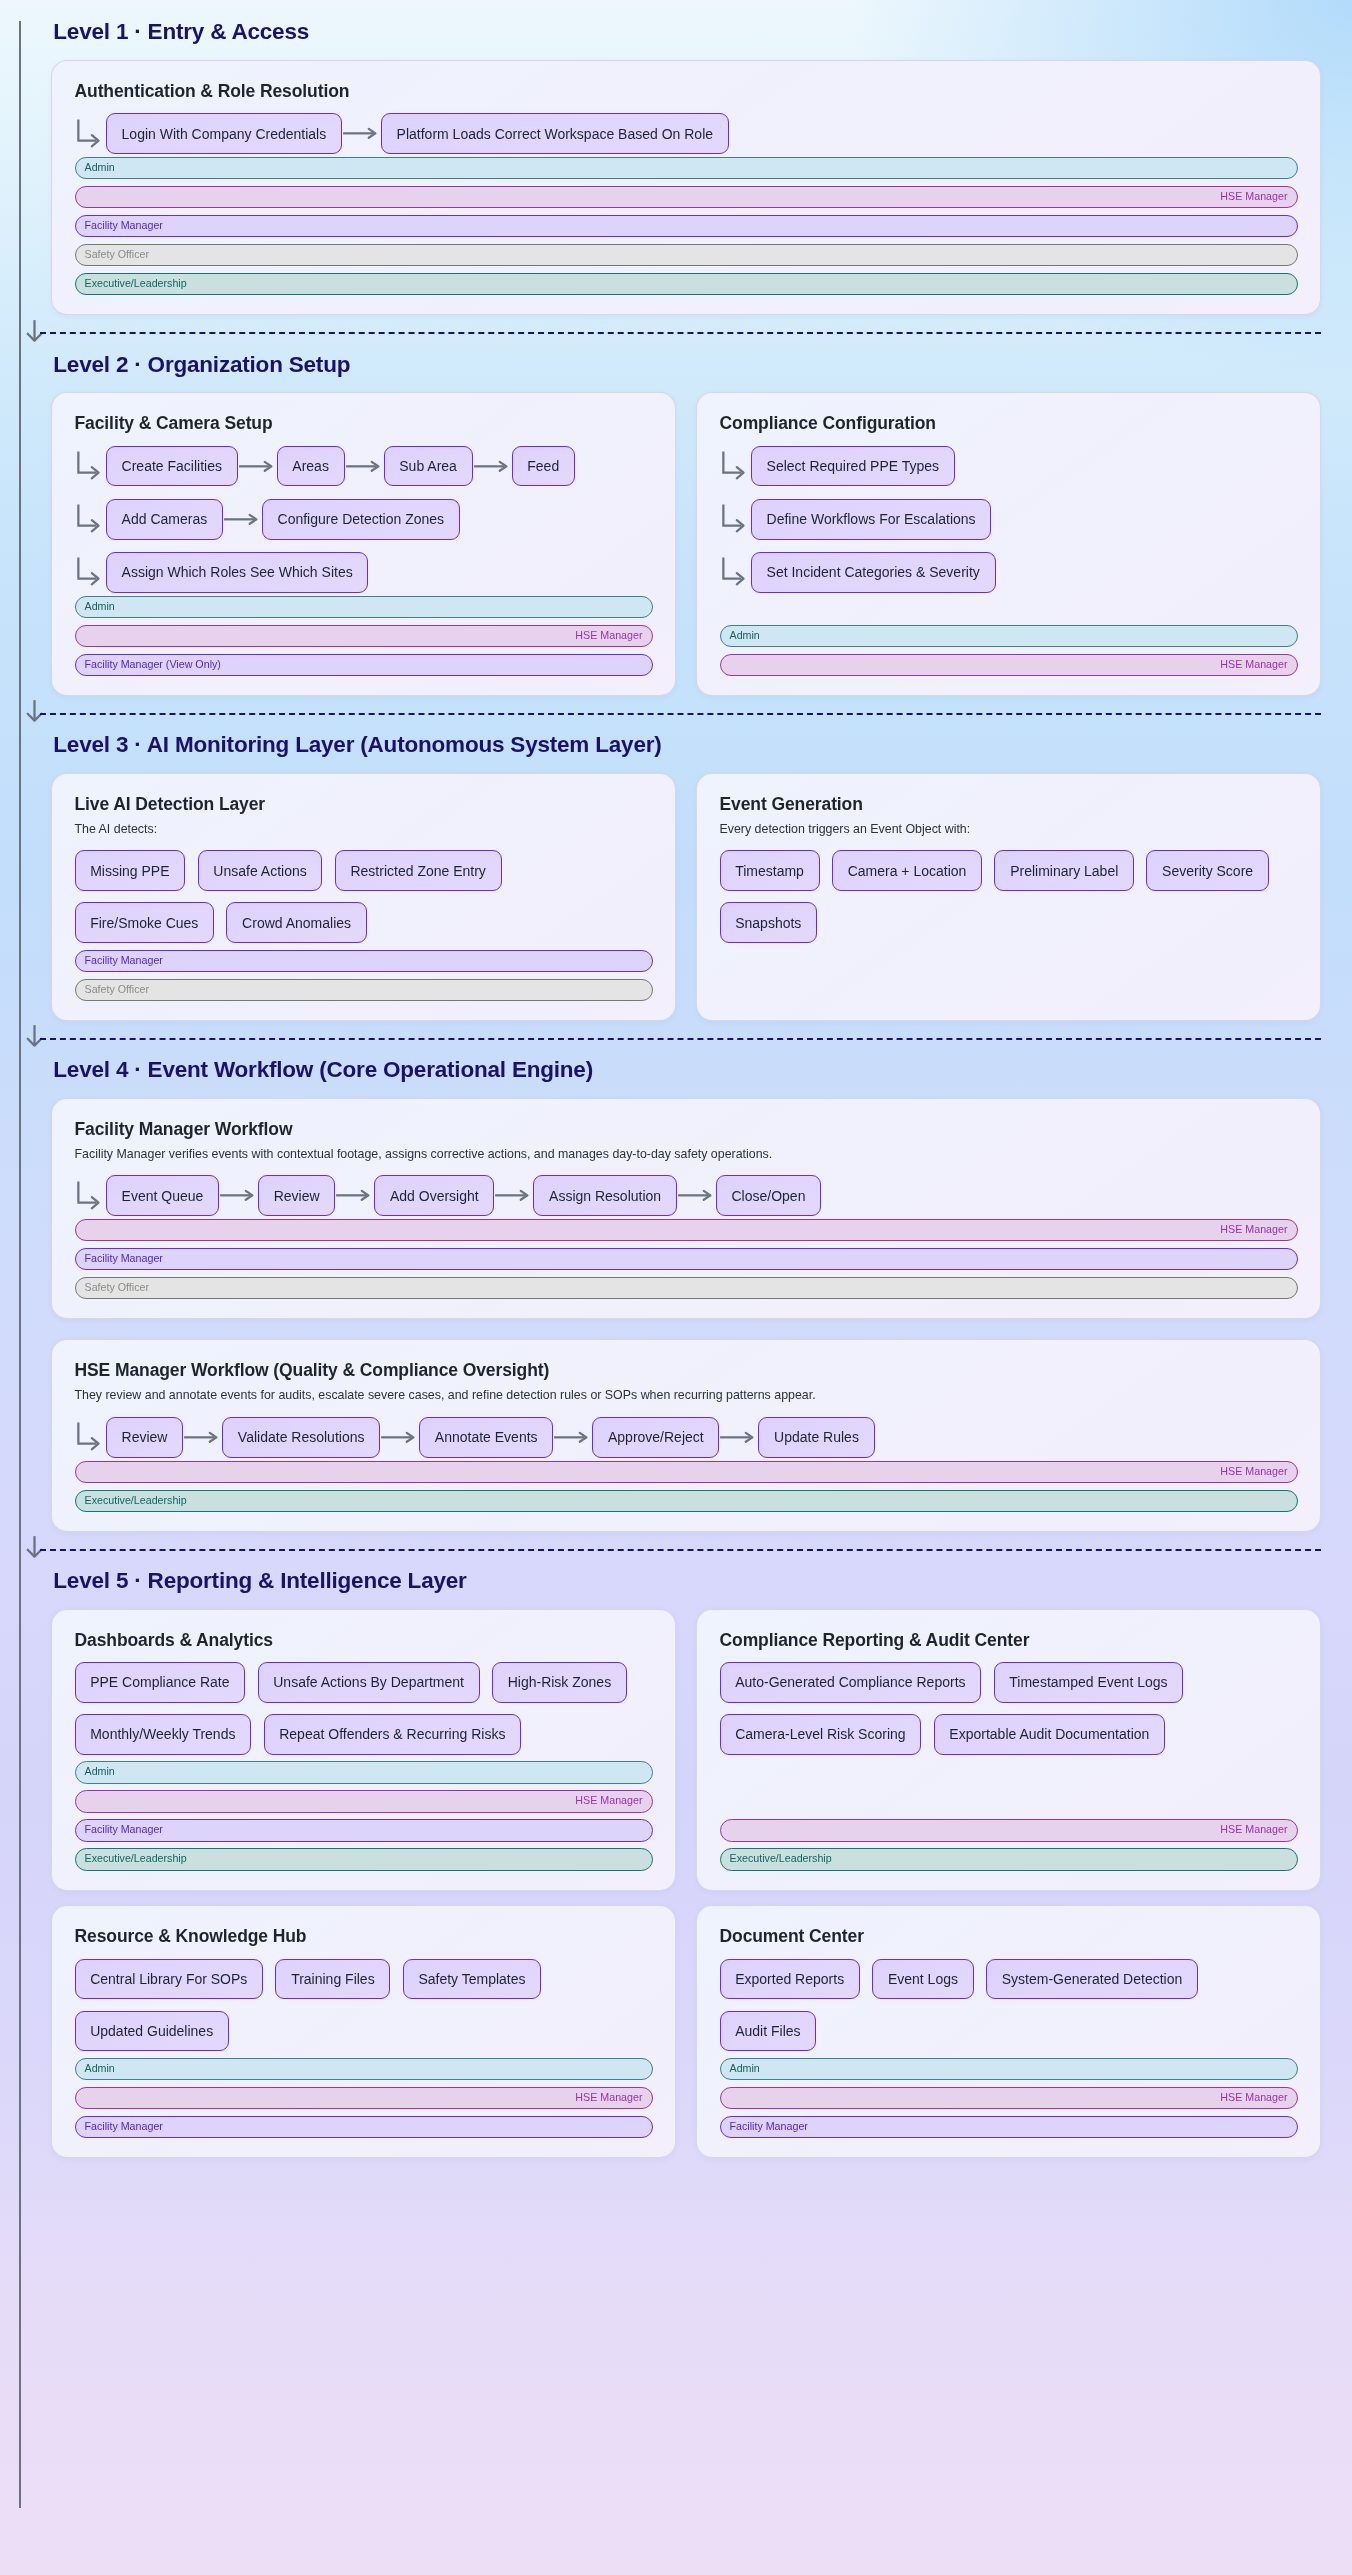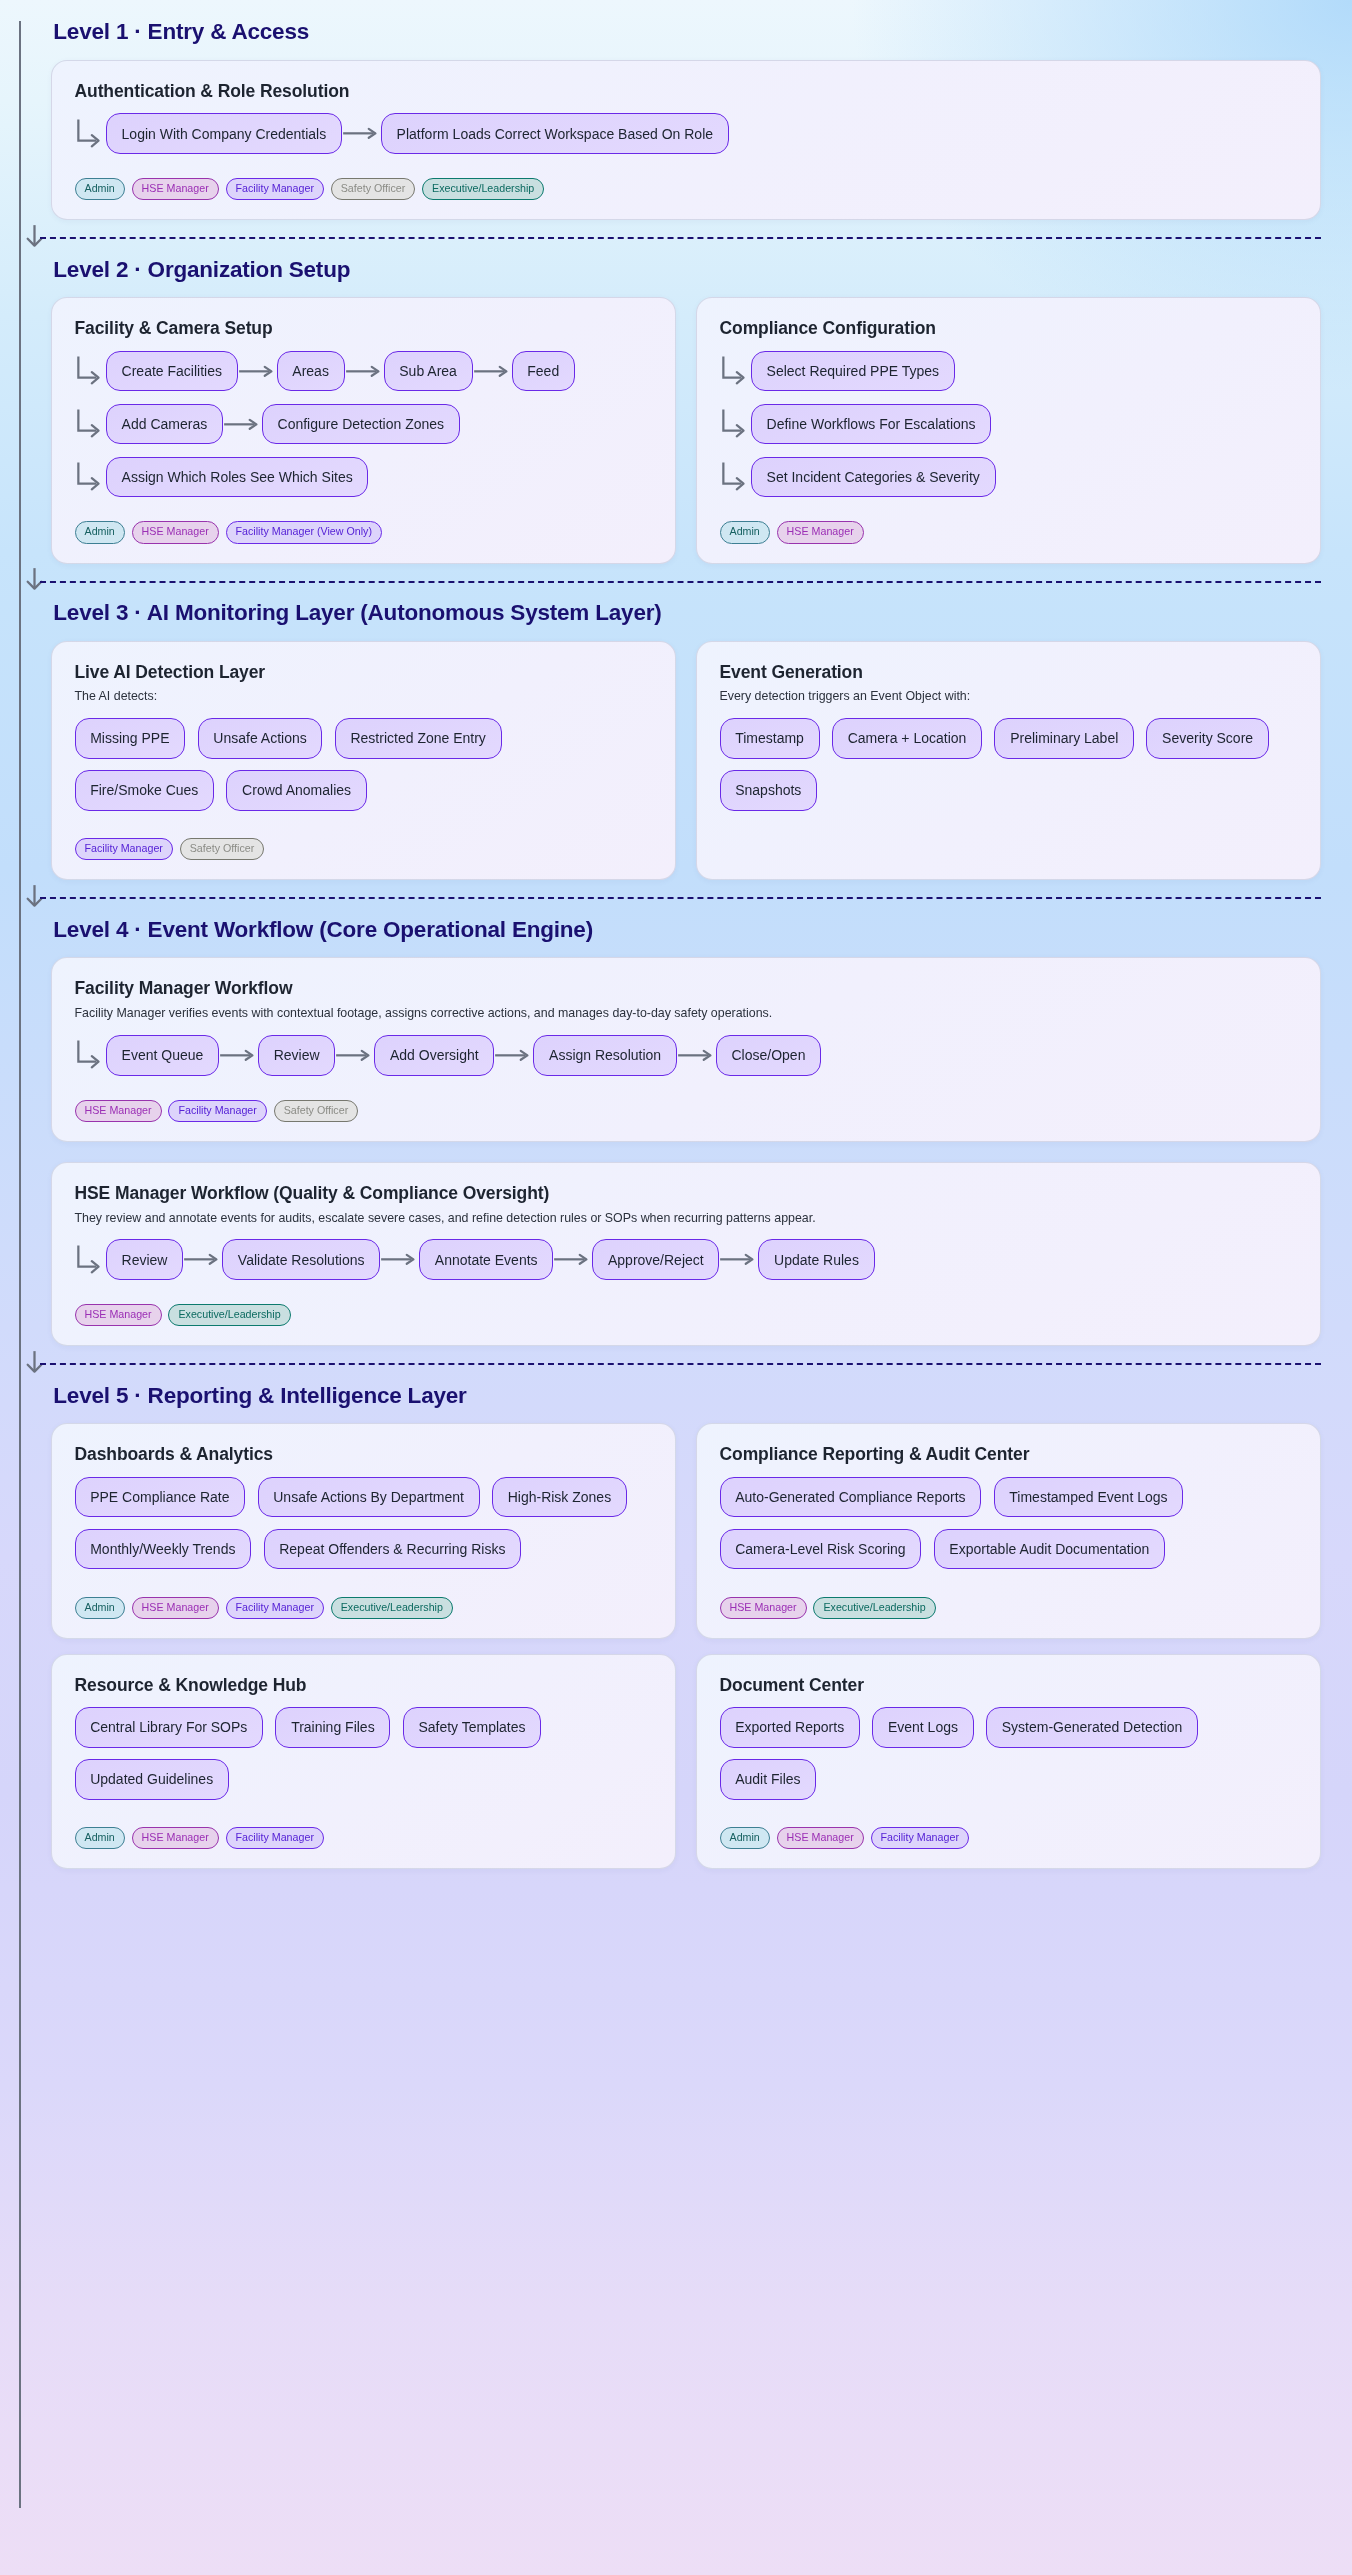--- a/index.html
+++ b/index.html
@@ -142,21 +142,21 @@
   .elbow {
     width: 28px;
     height: 34px;
     flex: 0 0 auto;
     margin-right: 3.4px;
   }
 
   .node {
     background: linear-gradient(160deg, #ddd2fd 0%, #e3d9fe 100%);
     border: 1.4px solid #6a29e8;
-    border-radius: 14px;
+    border-radius: 9px;
     padding: 11.3px 14.7px;
     font-size: 14px;
     color: #1d2430;
     white-space: nowrap;
     flex: 0 0 auto;
     line-height: 1.15;
   }
 
   .conn {
     width: 39px;
@@ -170,21 +170,22 @@
     flex-wrap: wrap;
     gap: 11.3px 12.4px;
     margin-bottom: 3.4px;
   }
 
   
   .roles {
     display: flex;
     flex-wrap: wrap;
     gap: 6.8px;
-    margin-top: 24px;
+    margin-top: 3px;
+    flex-direction: column;
   }
 
   .badge {
     border-radius: 563px;
     padding: 4px 9px 4.5px 9px;
     font-size: 10.7px;
     font-weight: 400;
     border: 1.1px solid;
     white-space: nowrap;
     line-height: 1.1;

